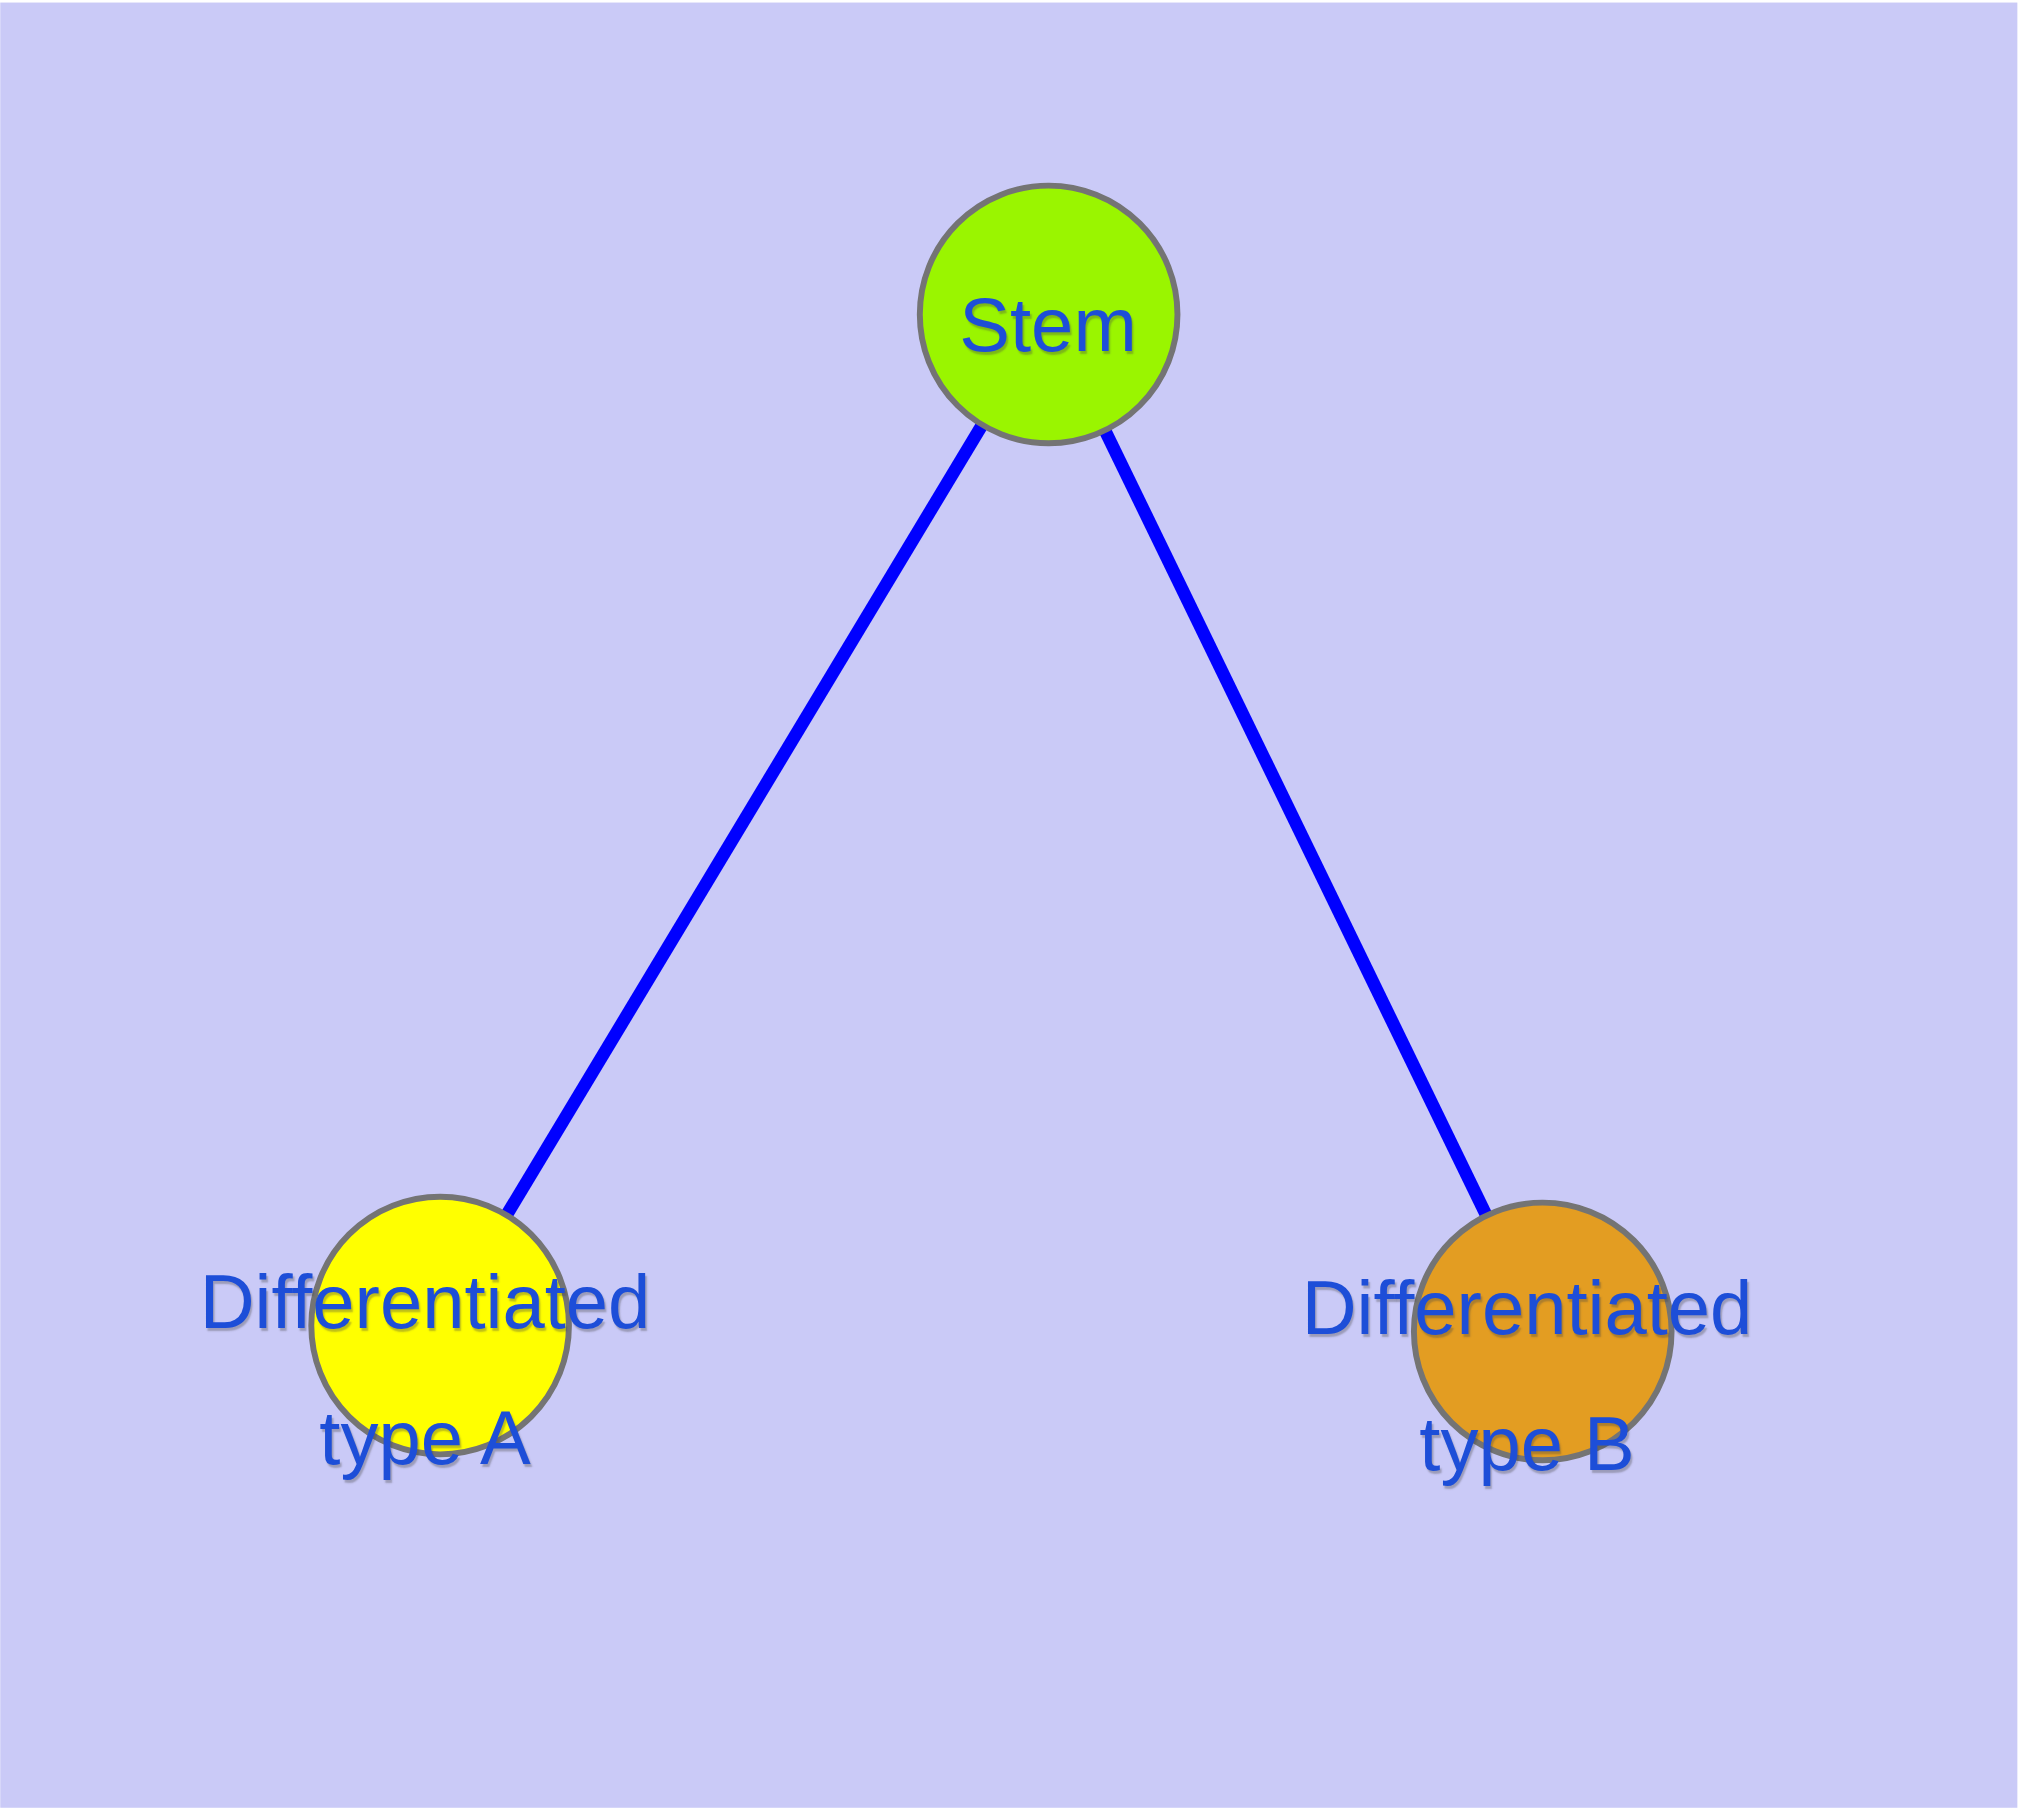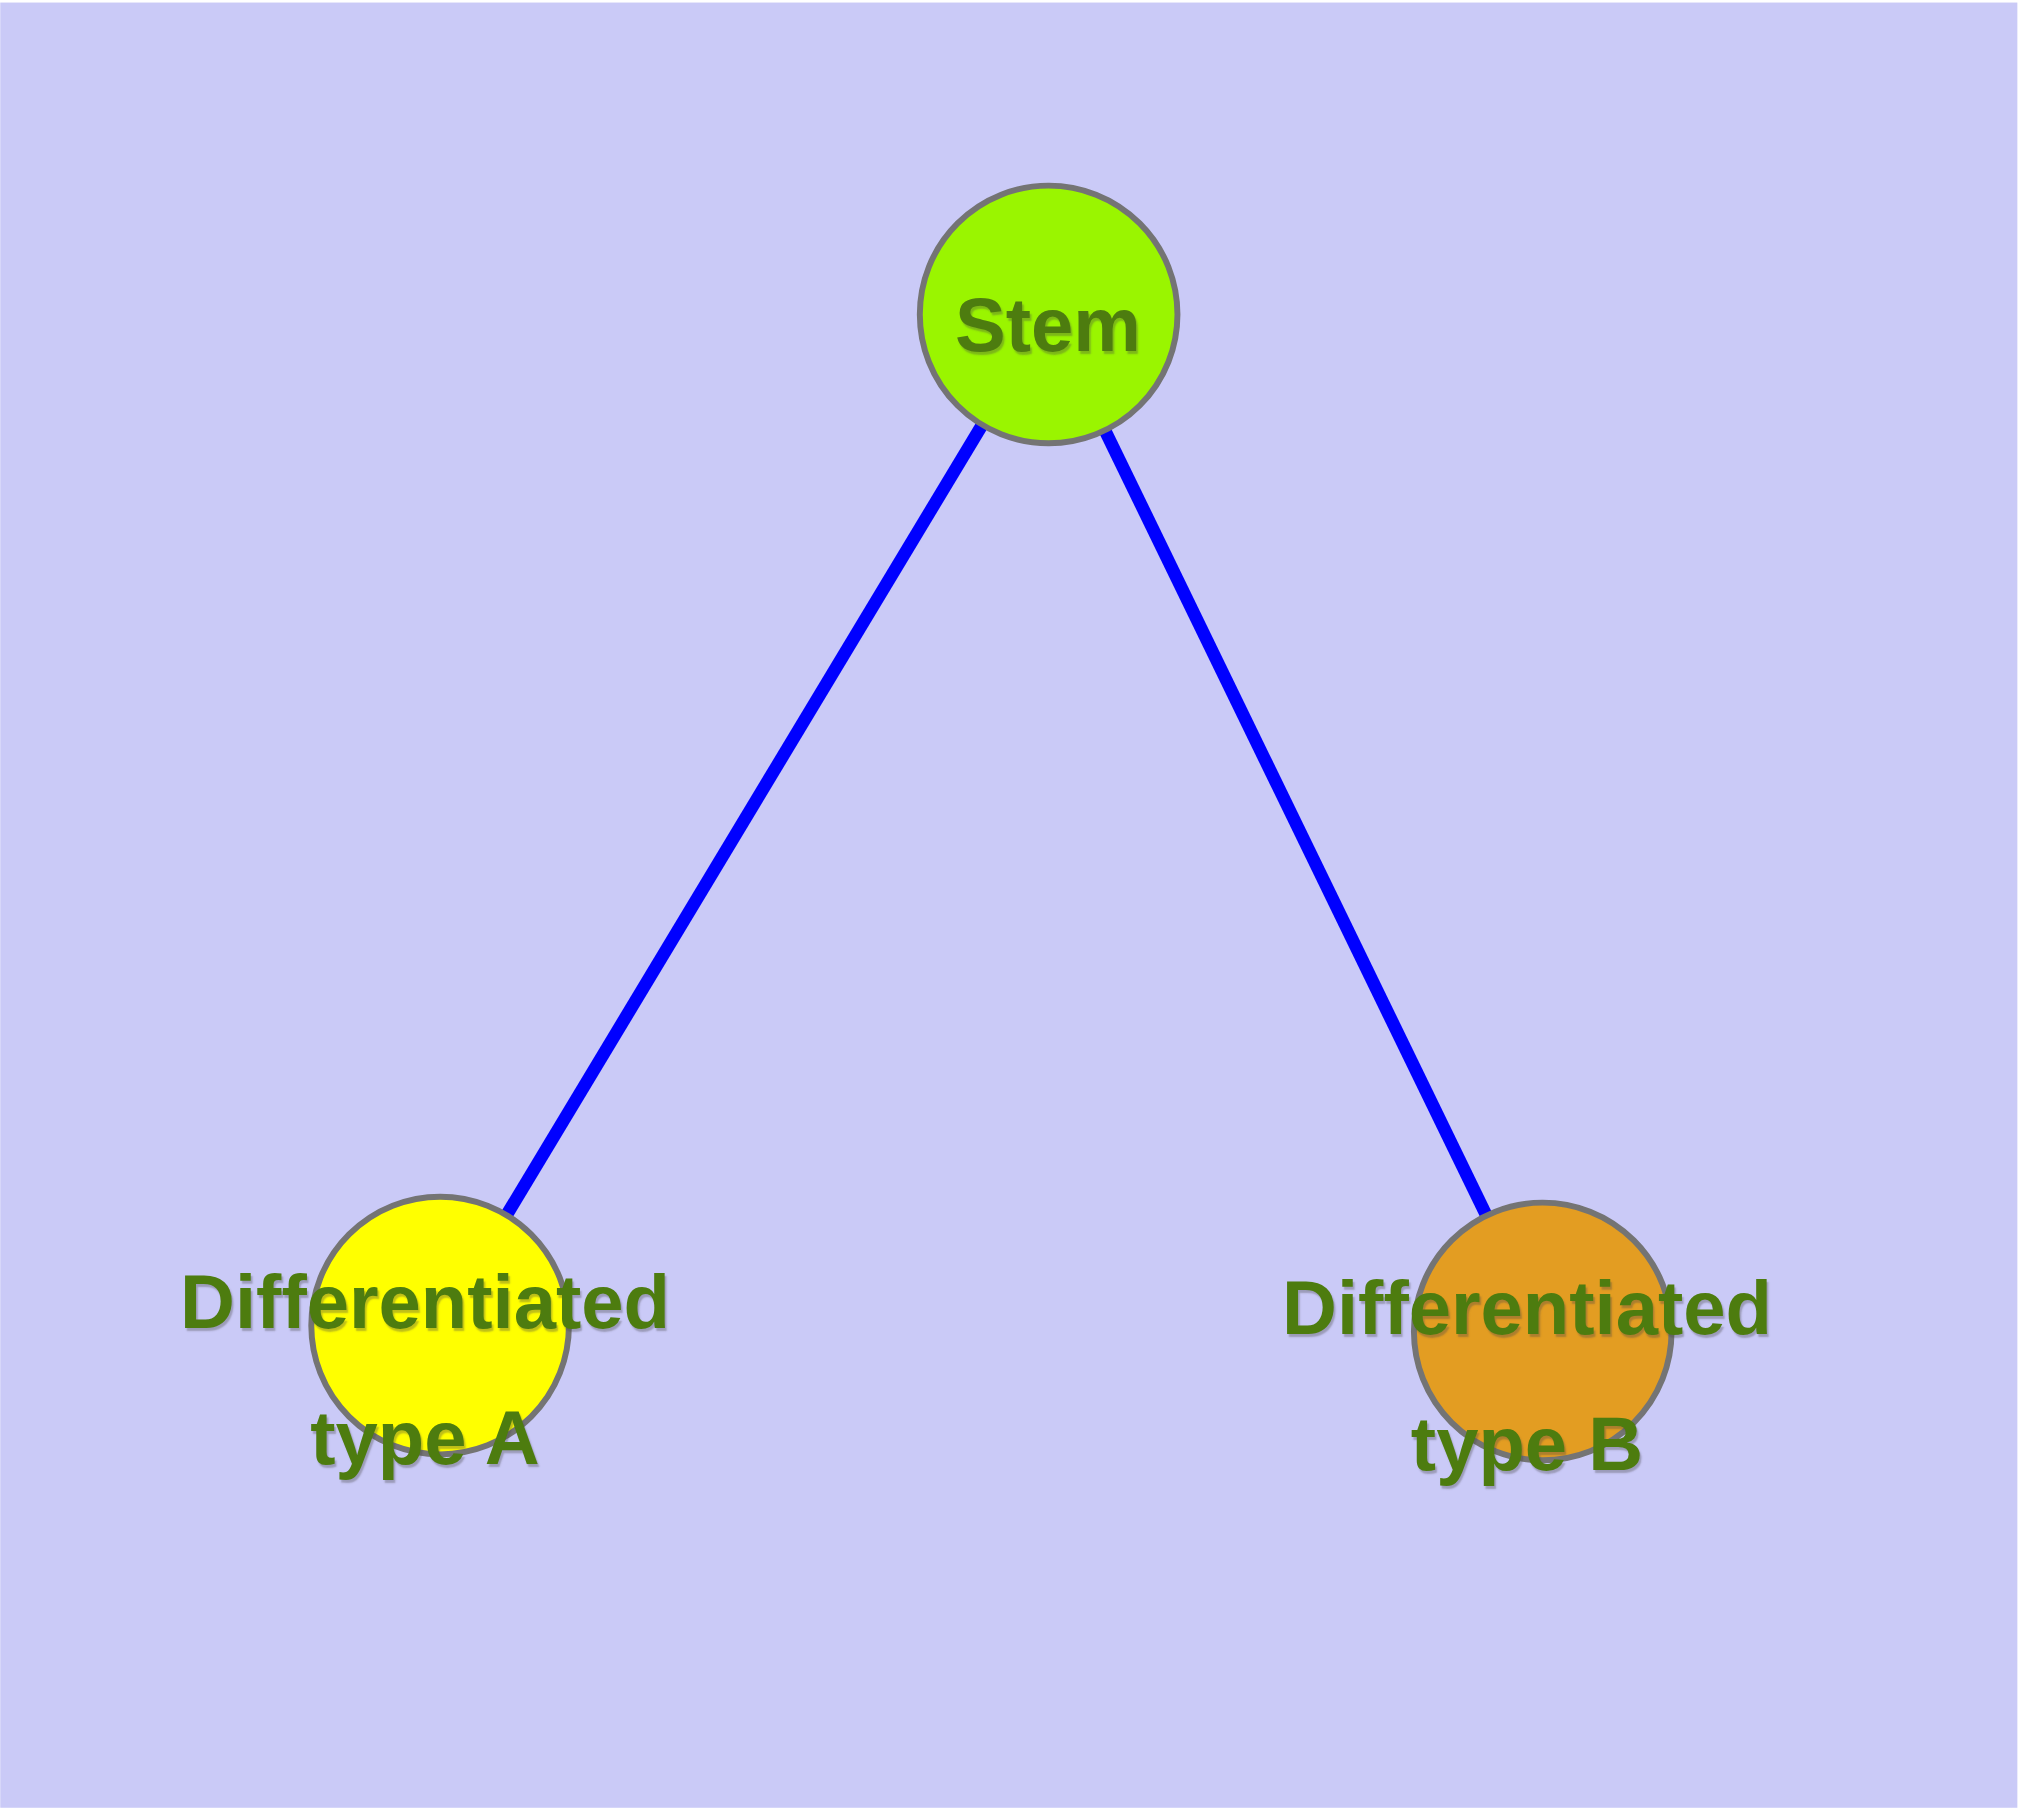--- a/index.html
+++ b/index.html
@@ -26,22 +26,22 @@
     stroke: #747474;
     stroke-width: 7;
   }
   .edge-line {
     stroke-width: 15;
     stroke-linecap: butt;
   }
   .node-label {
     position: absolute;
     transform: translate(-50%, -50%);
-    color: #4d7c0f;
-    font-weight: bold;
+    color: #1d4ed8;
+    font-weight: normal;
     font-size: 76px;
     line-height: 136px;
     text-align: center;
     white-space: pre-line;
     letter-spacing: 0px;
     text-shadow: 1.7px 2.5px 1.7px rgba(70, 70, 70, 0.35);
   }
 </style>
 </head>
 <body>

